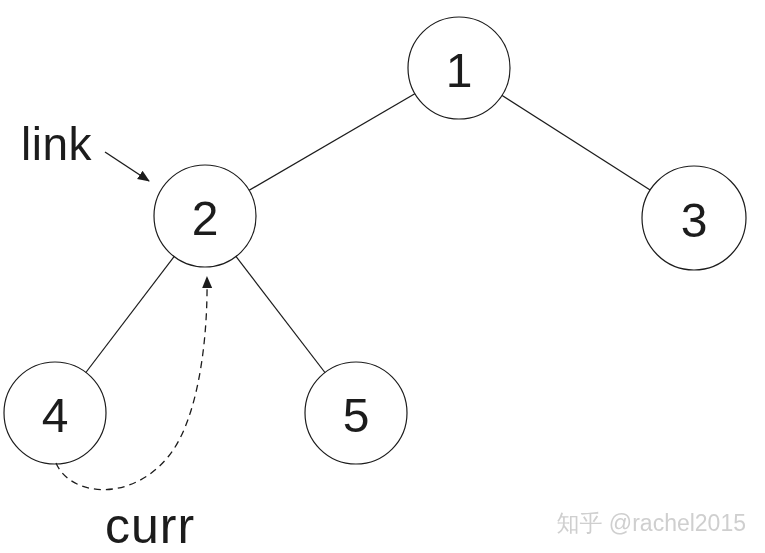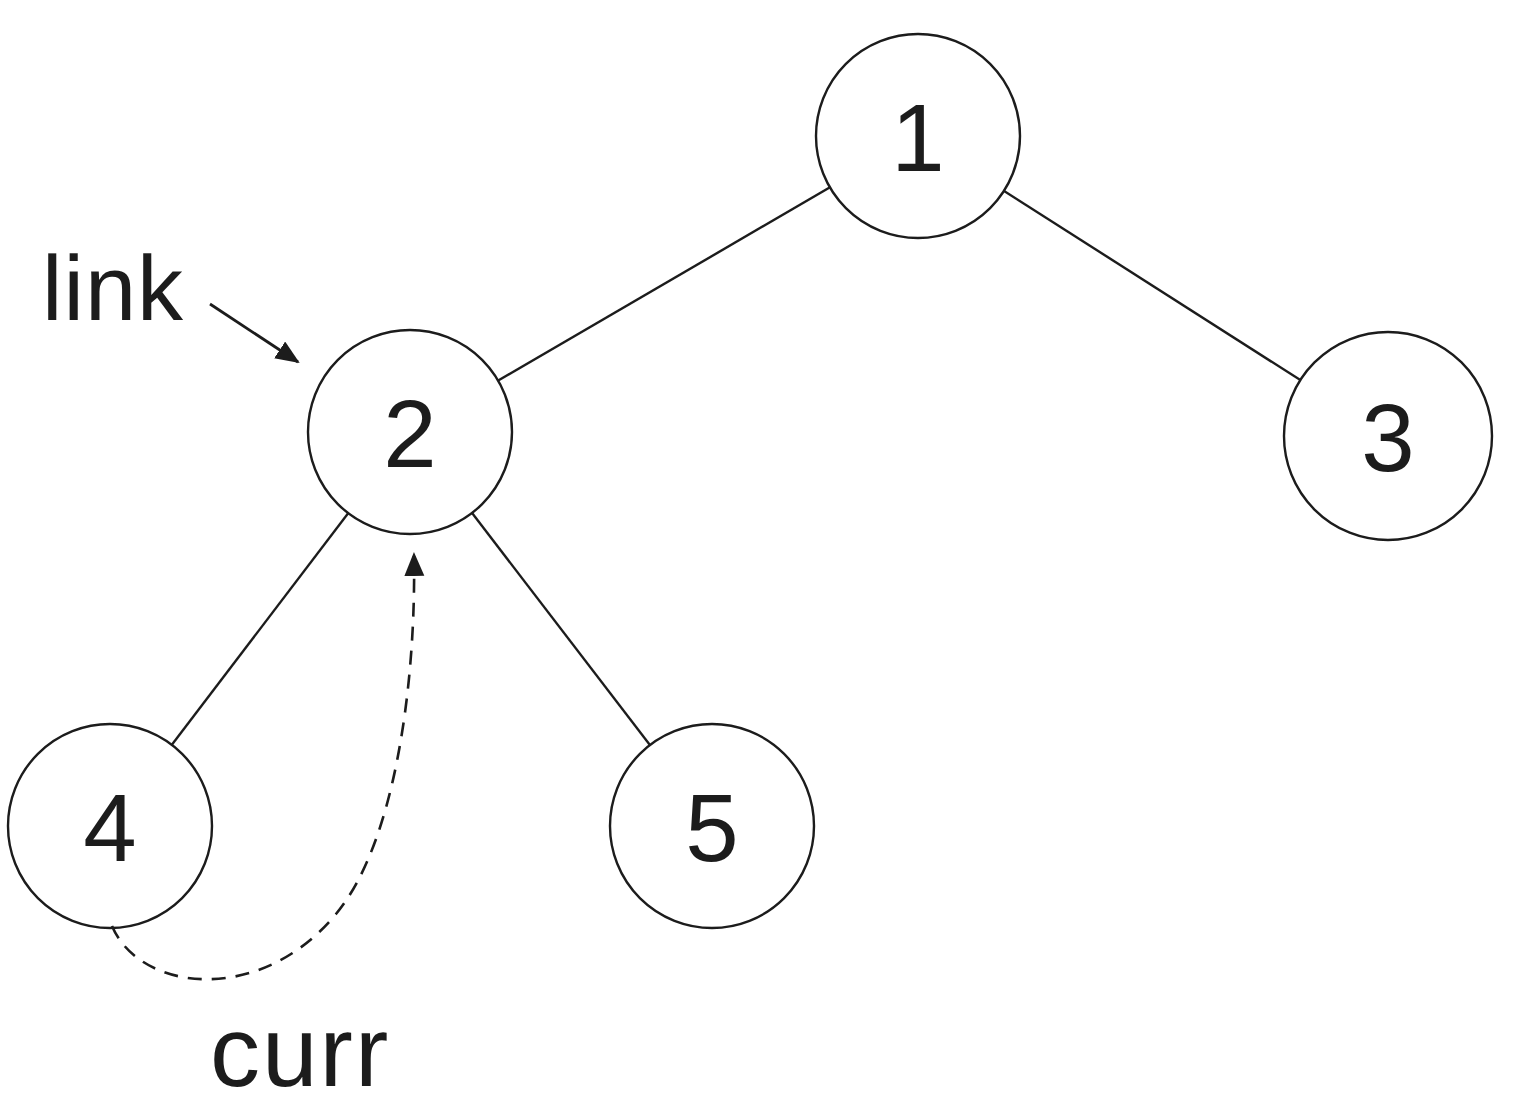--- a/index.html
+++ b/index.html
@@ -94,13 +94,14 @@
     <g id="annot-layer">
         <line x1="105" y1="152" x2="149" y2="181" stroke="#1c1c1c" stroke-width="1.4" marker-end="url(#arrow-solid)"></line>
         <path d="M 56 463 C 70 496 130 503 168 457 C 198 421 208 340 207 278" fill="none" stroke="#1c1c1c" stroke-width="1.3" stroke-dasharray="7 5" marker-end="url(#arrow-dashed)"></path>
       </g>
   </svg>
 
   <div class="annot label-curr">link</div>
 
   <div class="annot label-link">curr</div>
 
+  <div class="watermark" style="color: rgb(207, 207, 207);">知乎 @rachel2015</div>
 </div>
 
 </body></html>

